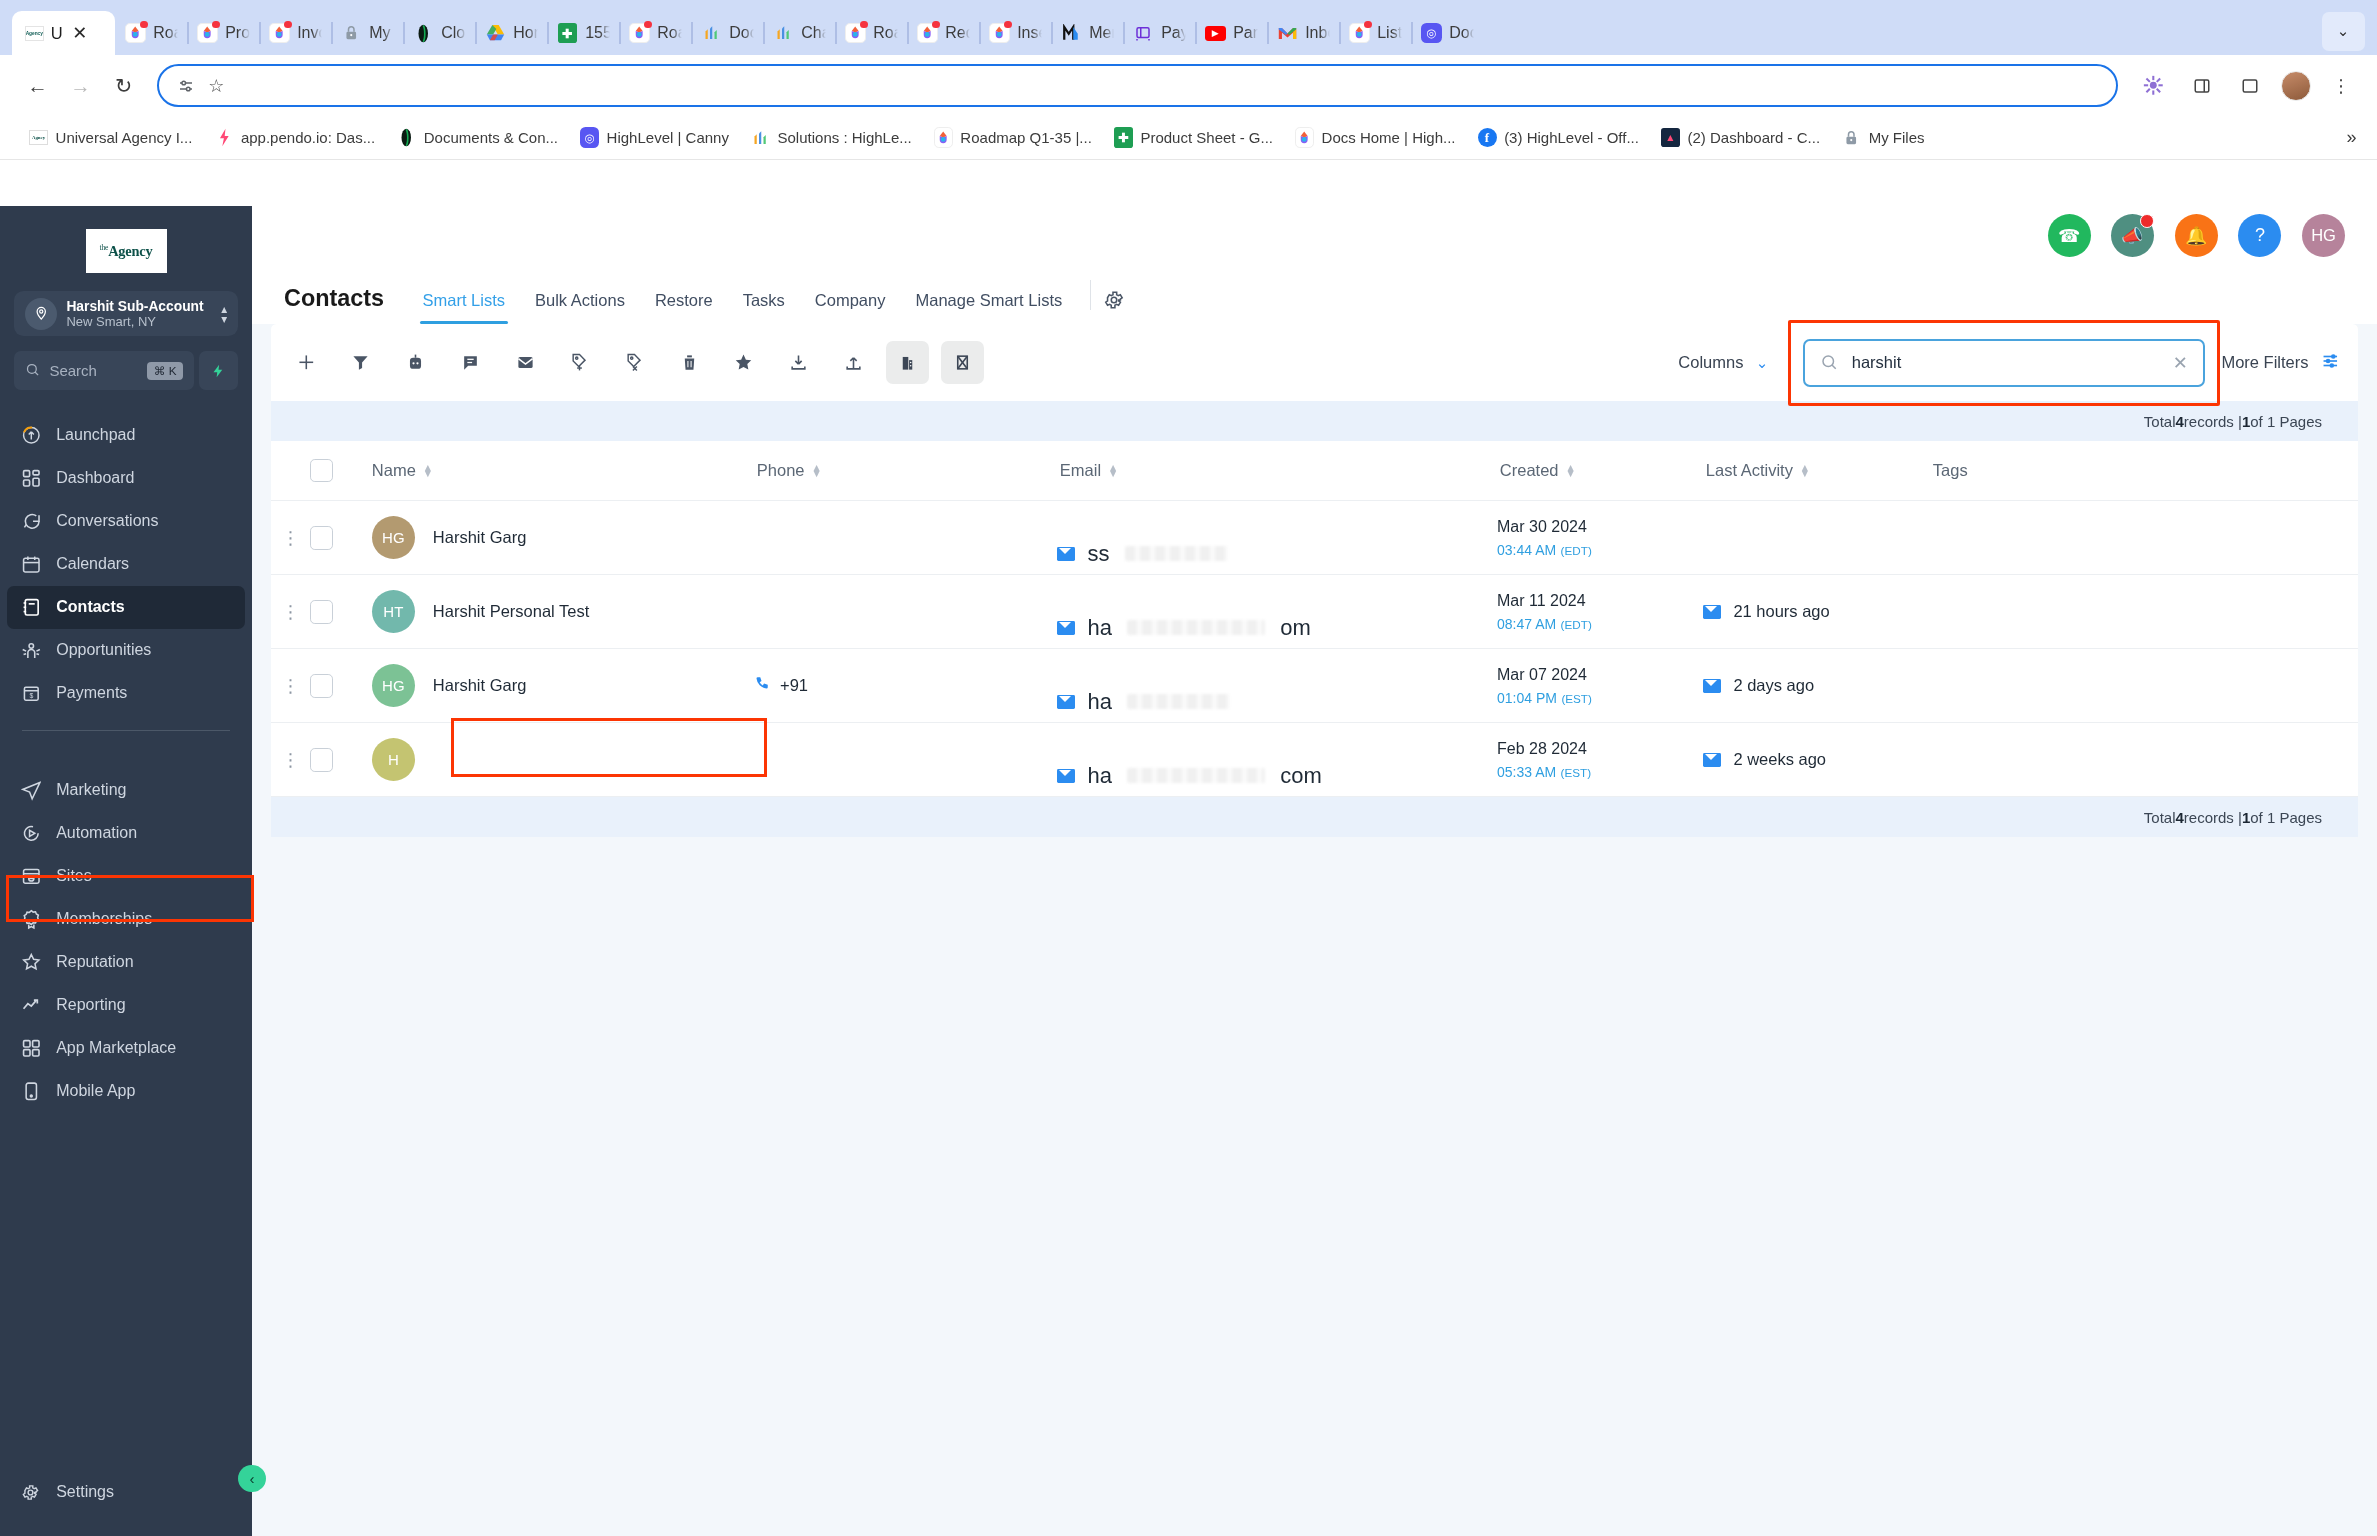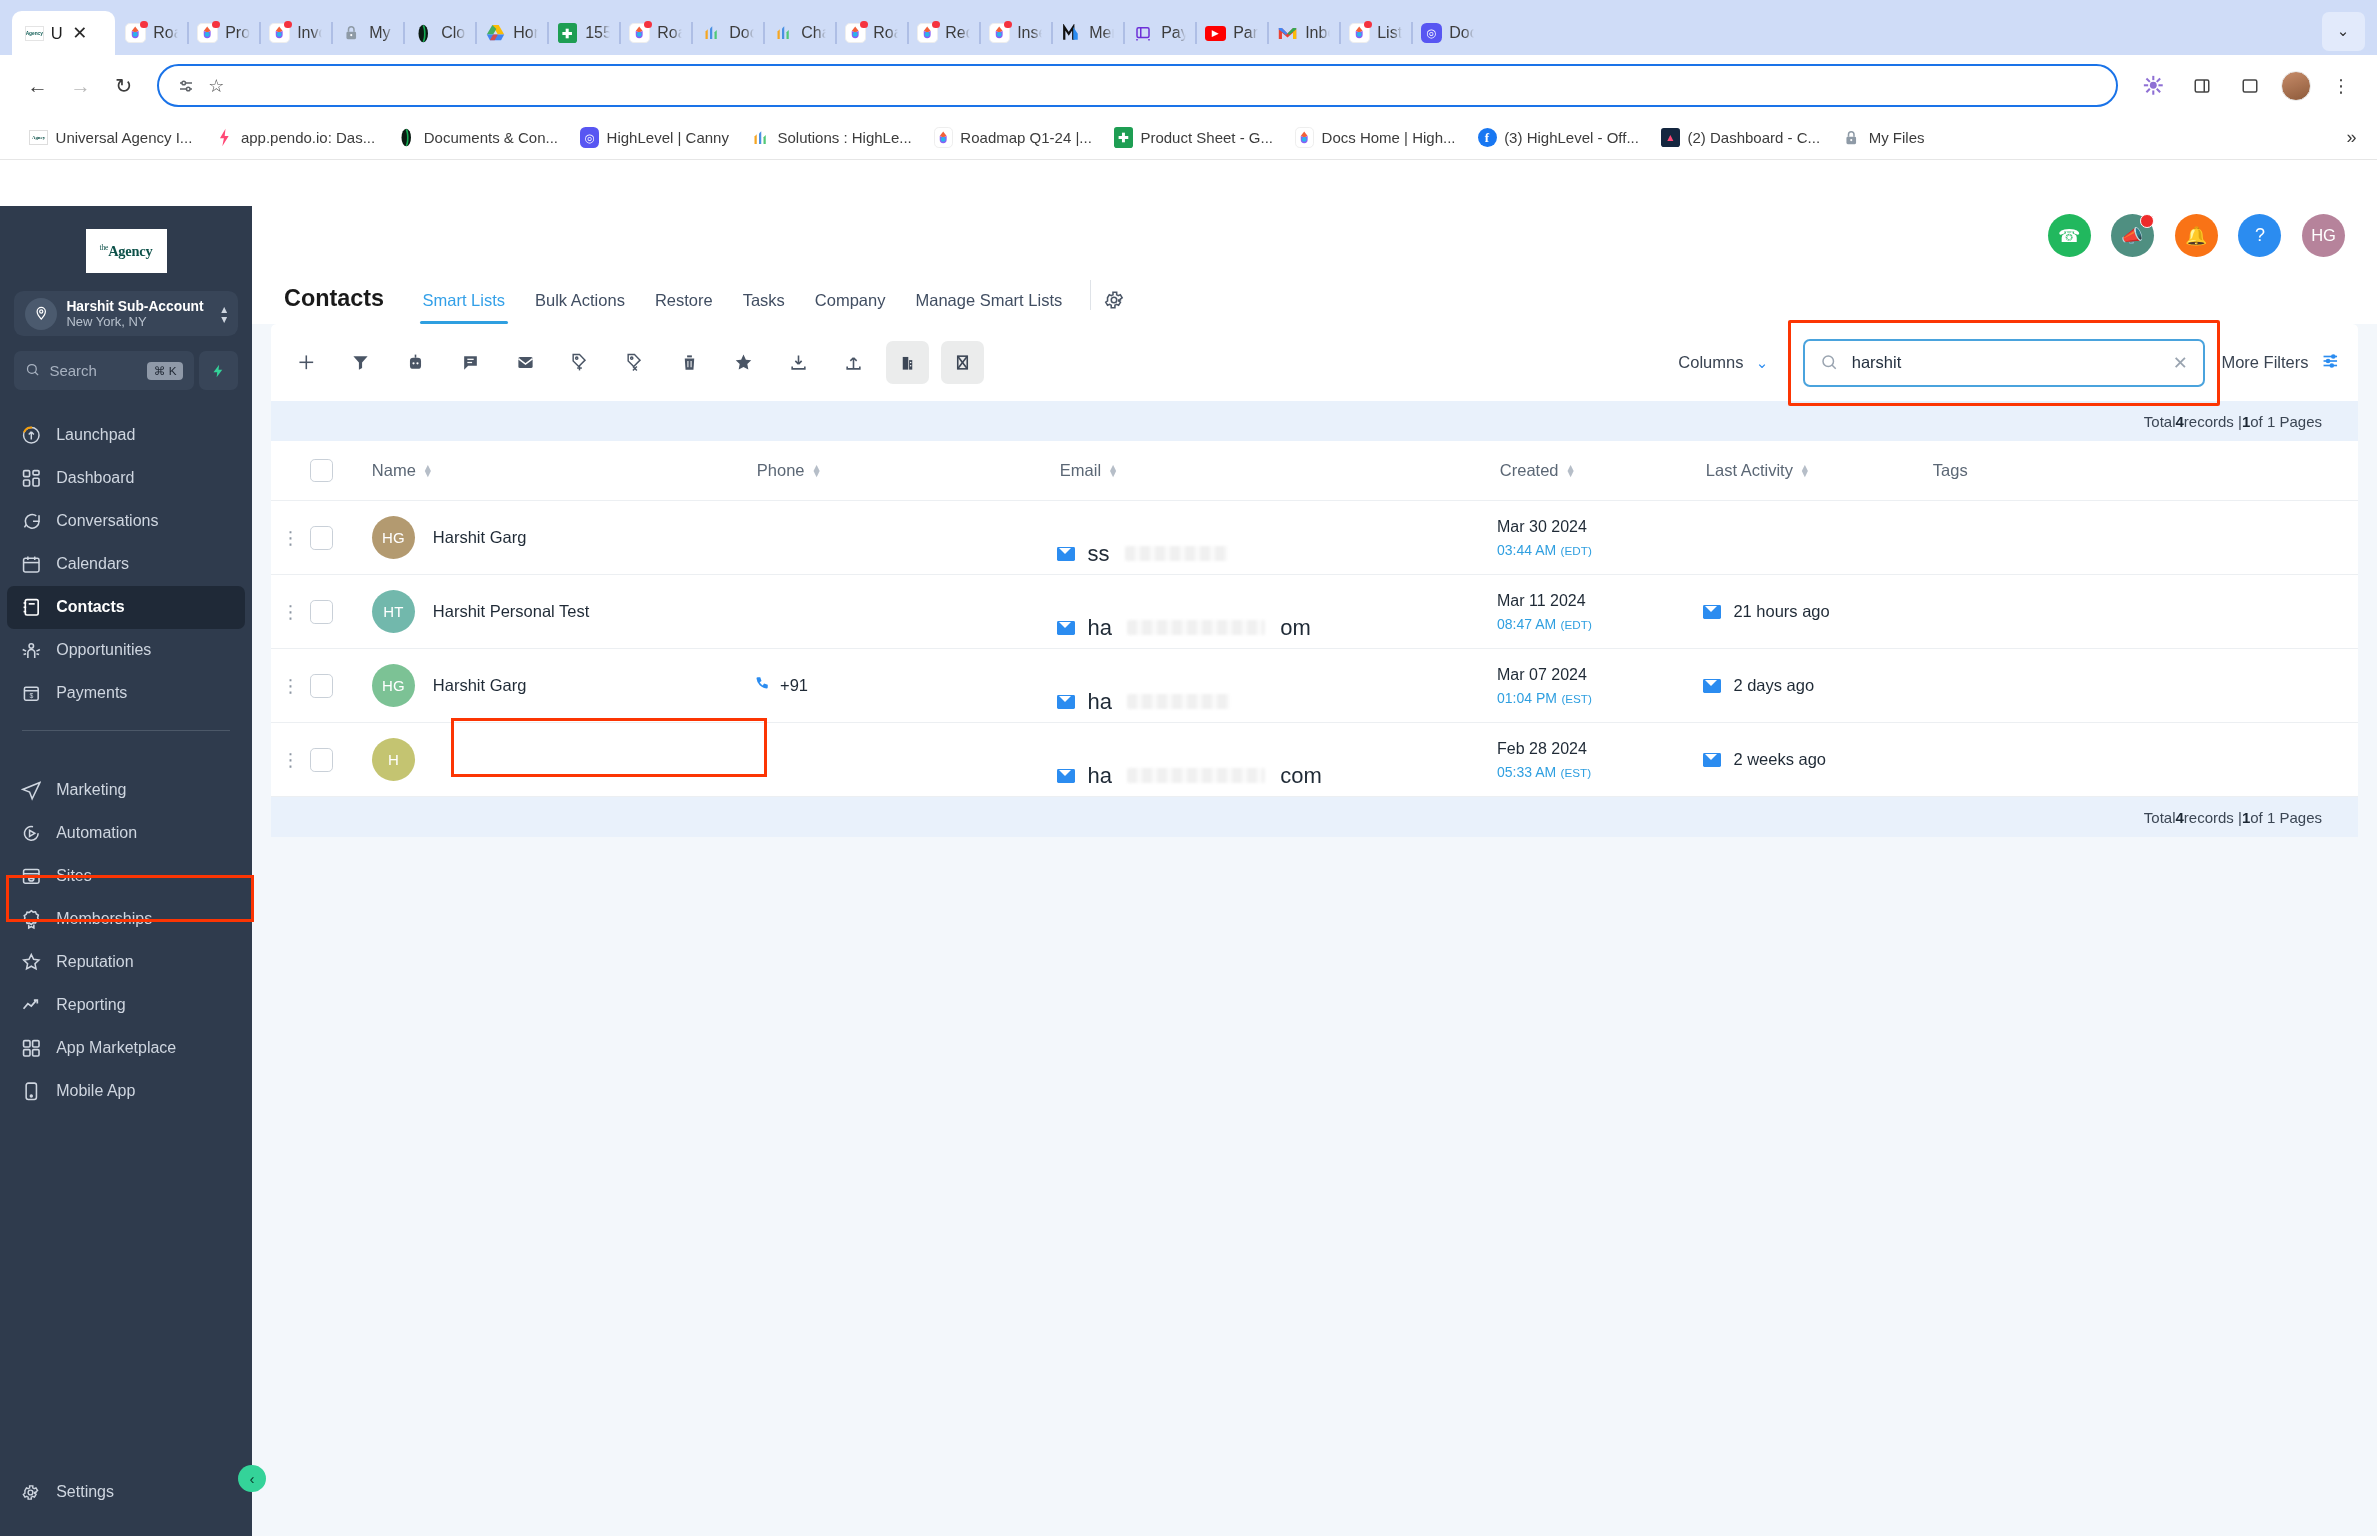--- a/index.html
+++ b/index.html
@@ -511,21 +511,21 @@
       <div class="bm">
         <span class="bm-fav">
           <span style="width:20.6px;height:20.6px;background:#fff;border-radius:4.8px;display:flex;align-items:center;justify-content:center;border:0.7px solid #eee">
  <svg width="12.4" height="13.8" viewBox="0 0 24 28">
               <path d="M12 1 L19 10 L12 13 L5 10 Z" fill="#f25f3a"></path>
               <path d="M12 13 L19 10 L19 18 a7 7 0 0 1-14 0 L5 10 Z" fill="#8b5cf6"></path>
               <circle cx="12" cy="17" r="5" fill="#2bb3e8"></circle>
             </svg>
           </span>
         </span>
-               <span class="bm-label">Roadmap Q1-24 |...</span>
+               <span class="bm-label">Roadmap Q1-35 |...</span>
       </div>
       <div class="bm">
         <span class="bm-fav">
           <span style="width:19px;height:20.6px;background:#1e9e53;border-radius:2.8px;display:flex;align-items:center;justify-content:center;color:#fff;font-size:12.4px;font-weight:bold">✚</span>
         </span>
                <span class="bm-label">Product Sheet - G...</span>
       </div>
       <div class="bm">
         <span class="bm-fav">
           <span style="width:20.6px;height:20.6px;background:#fff;border-radius:4.8px;display:flex;align-items:center;justify-content:center;border:0.7px solid #eee">
@@ -572,21 +572,21 @@
 
       <div class="subacct">
         <span class="sa-ic">
           <svg width="16.5" height="16.5" viewBox="0 0 24 24" fill="none" stroke="#fff" stroke-width="1.8">
             <path d="M12 2a6 6 0 0 0-6 6c0 4.5 6 11 6 11s6-6.5 6-11a6 6 0 0 0-6-6z"></path>
               <circle cx="12" cy="8" r="2.3"></circle>
             </svg>
         </span>
         <span class="sa-txt">
           <span class="sa-name">Harshit Sub-Account</span>
-          <span class="sa-loc">New York, NY</span>
+          <span class="sa-loc">New Smart, NY</span>
         </span>
         <span class="sa-chev">▴<br>▾</span>
       </div>
 
       <div class="searchrow">
         <div class="searchbox">
           <span>
             <svg width="15" height="15" viewBox="0 0 24 24" fill="none" stroke="#a8b2c0" stroke-width="2">
               <circle cx="11" cy="11" r="7"></circle>
                 <line x1="16" y1="16" x2="21" y2="21"></line>

